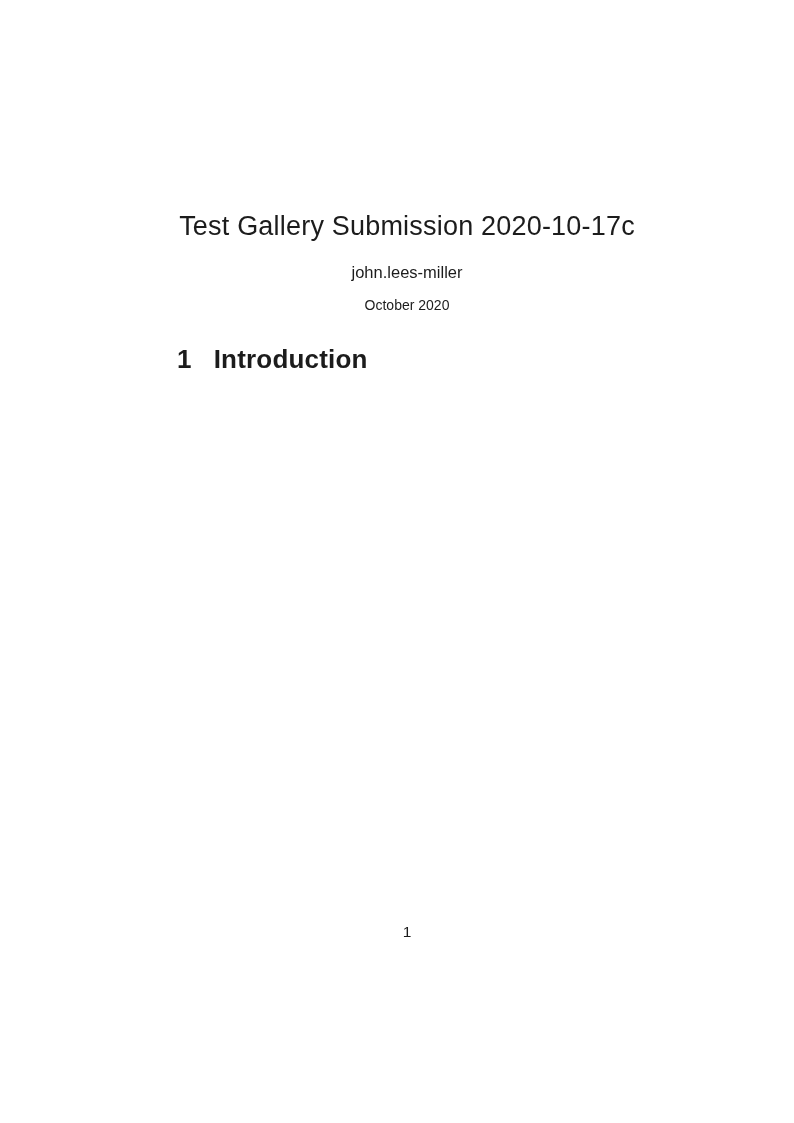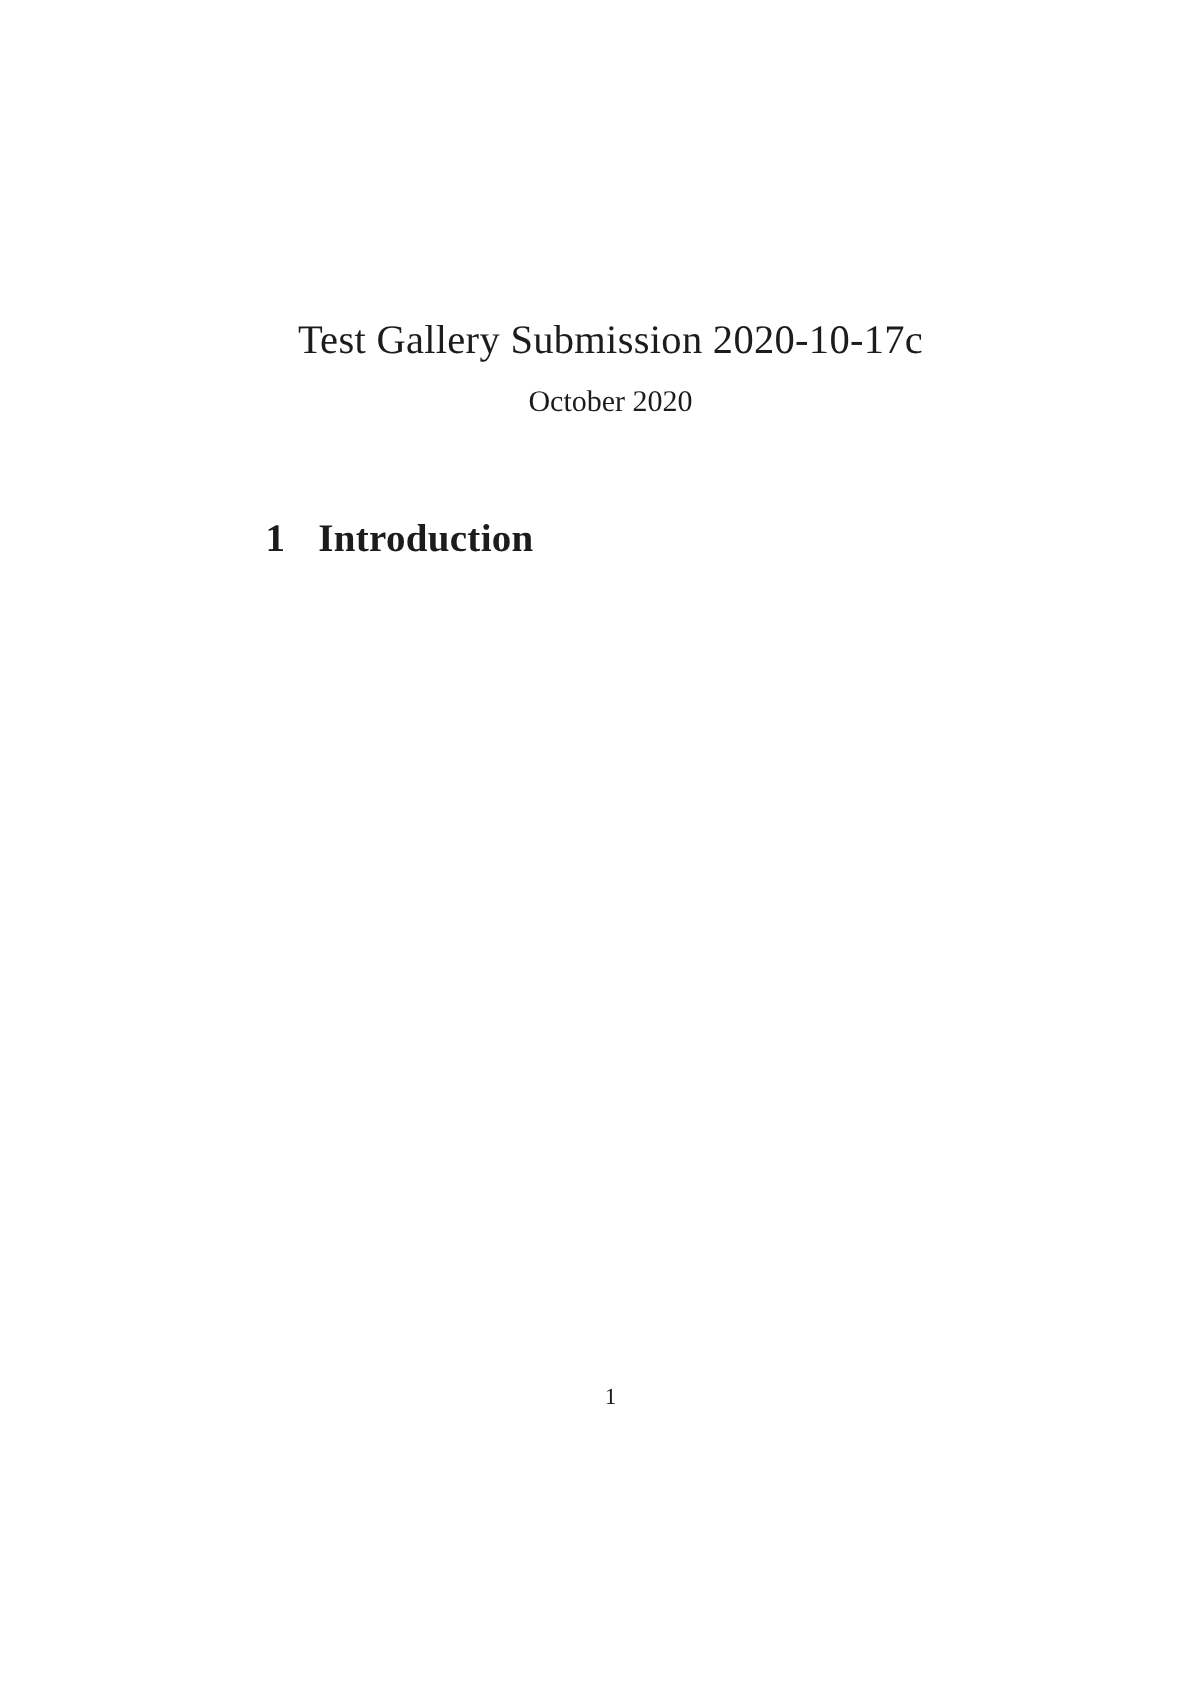--- a/index.html
+++ b/index.html
@@ -5,21 +5,21 @@
   html, body {
     margin: 0;
     padding: 0;
     background: #ffffff;
   }
   .page {
     position: relative;
     width: 794px;
     height: 1123px;
     background: #ffffff;
-    font-family: Liberation Serif, serif;
+    font-family: Liberation Sans, sans-serif;
     color: #1c1c1c;
     overflow: hidden;
   }
   .title-block {
     position: absolute;
     top: 210px;
     left: 137px;   
     width: 540px;
     text-align: center;
   }
@@ -30,21 +30,21 @@
     margin: 0;
     letter-spacing: 0.2px;
   }
   .doc-author {
     margin-top: 21px;
     font-size: 16.5px;
     line-height: 1.2;
   }
   .doc-date {
     margin-top: 14px;
-    font-size: 20px;
+    font-size: 14px;
     line-height: 1.2;
   }
   .section-heading {
     position: absolute;
     top: 344px;
     left: 177px;
     font-size: 26px;
     font-weight: bold;
     margin: 0;
     letter-spacing: 0.2px;
@@ -62,20 +62,21 @@
     font-size: 15.5px;
   }
 </style>
 </head>
 <body>
 
 <div class="page">
 
   <div class="title-block">
     <h1 class="doc-title">Test Gallery Submission 2020-10-17c</h1>
+    <div class="doc-author">john.lees-miller</div>
     <div class="doc-date">October 2020</div>
   </div>
 
   <h2 class="section-heading">
     <span class="section-number">1</span><span>Introduction</span>
   </h2>
 
   <div class="page-footer">
     <span>1</span>
   </div>

